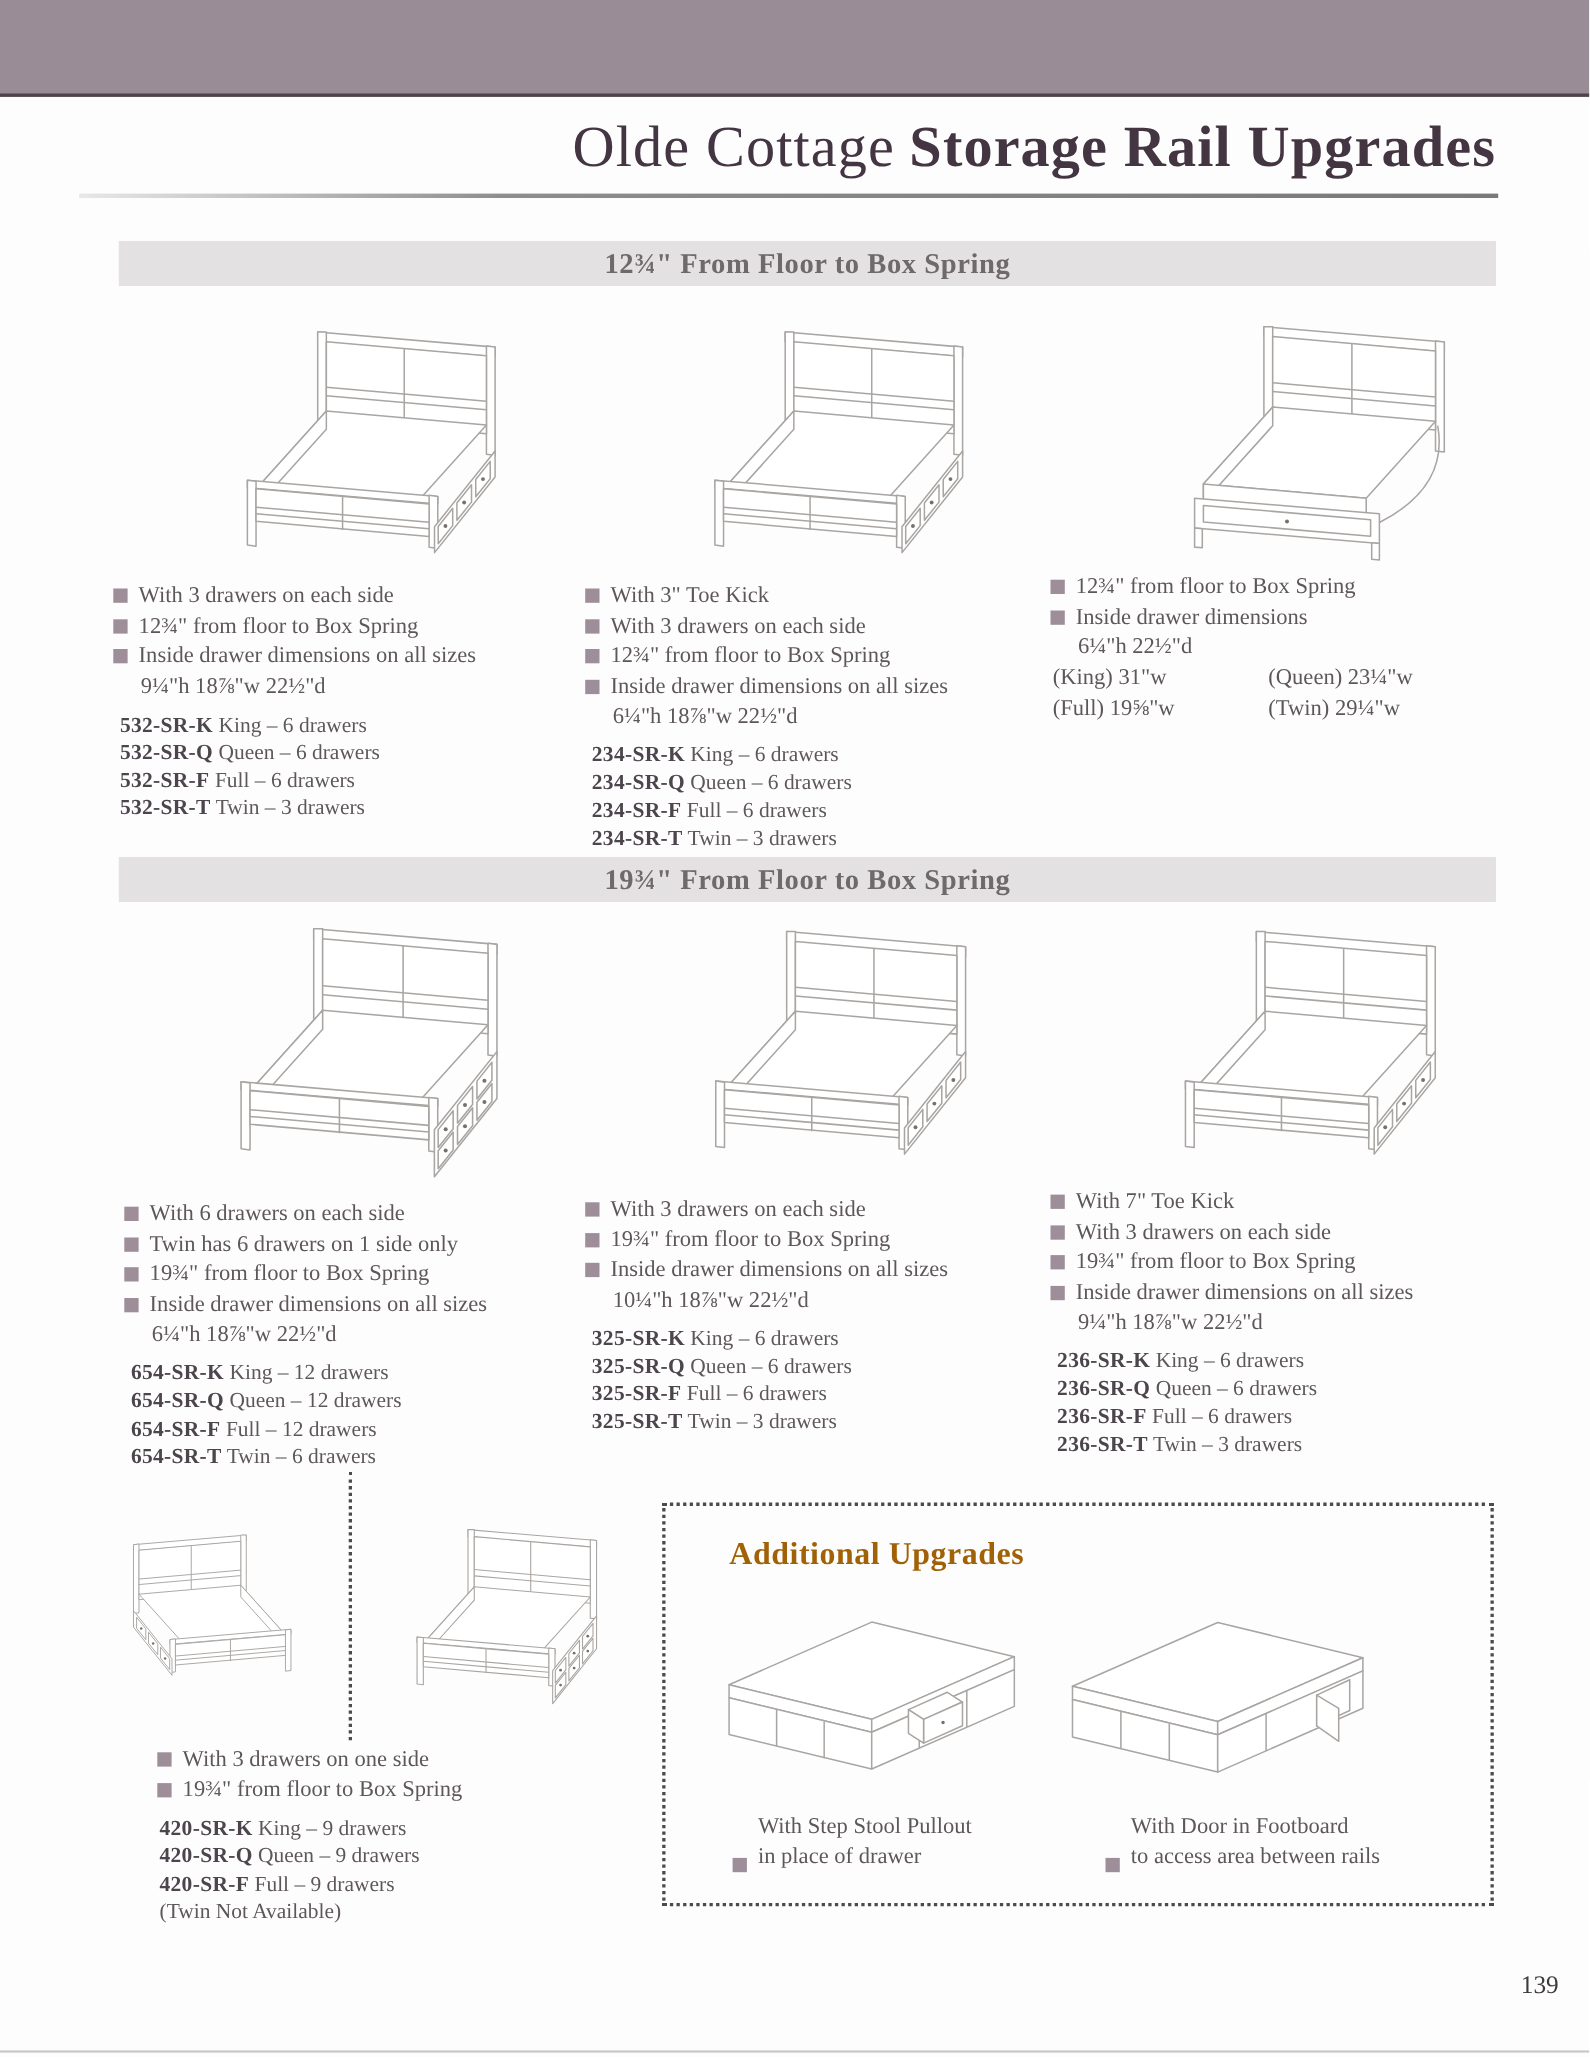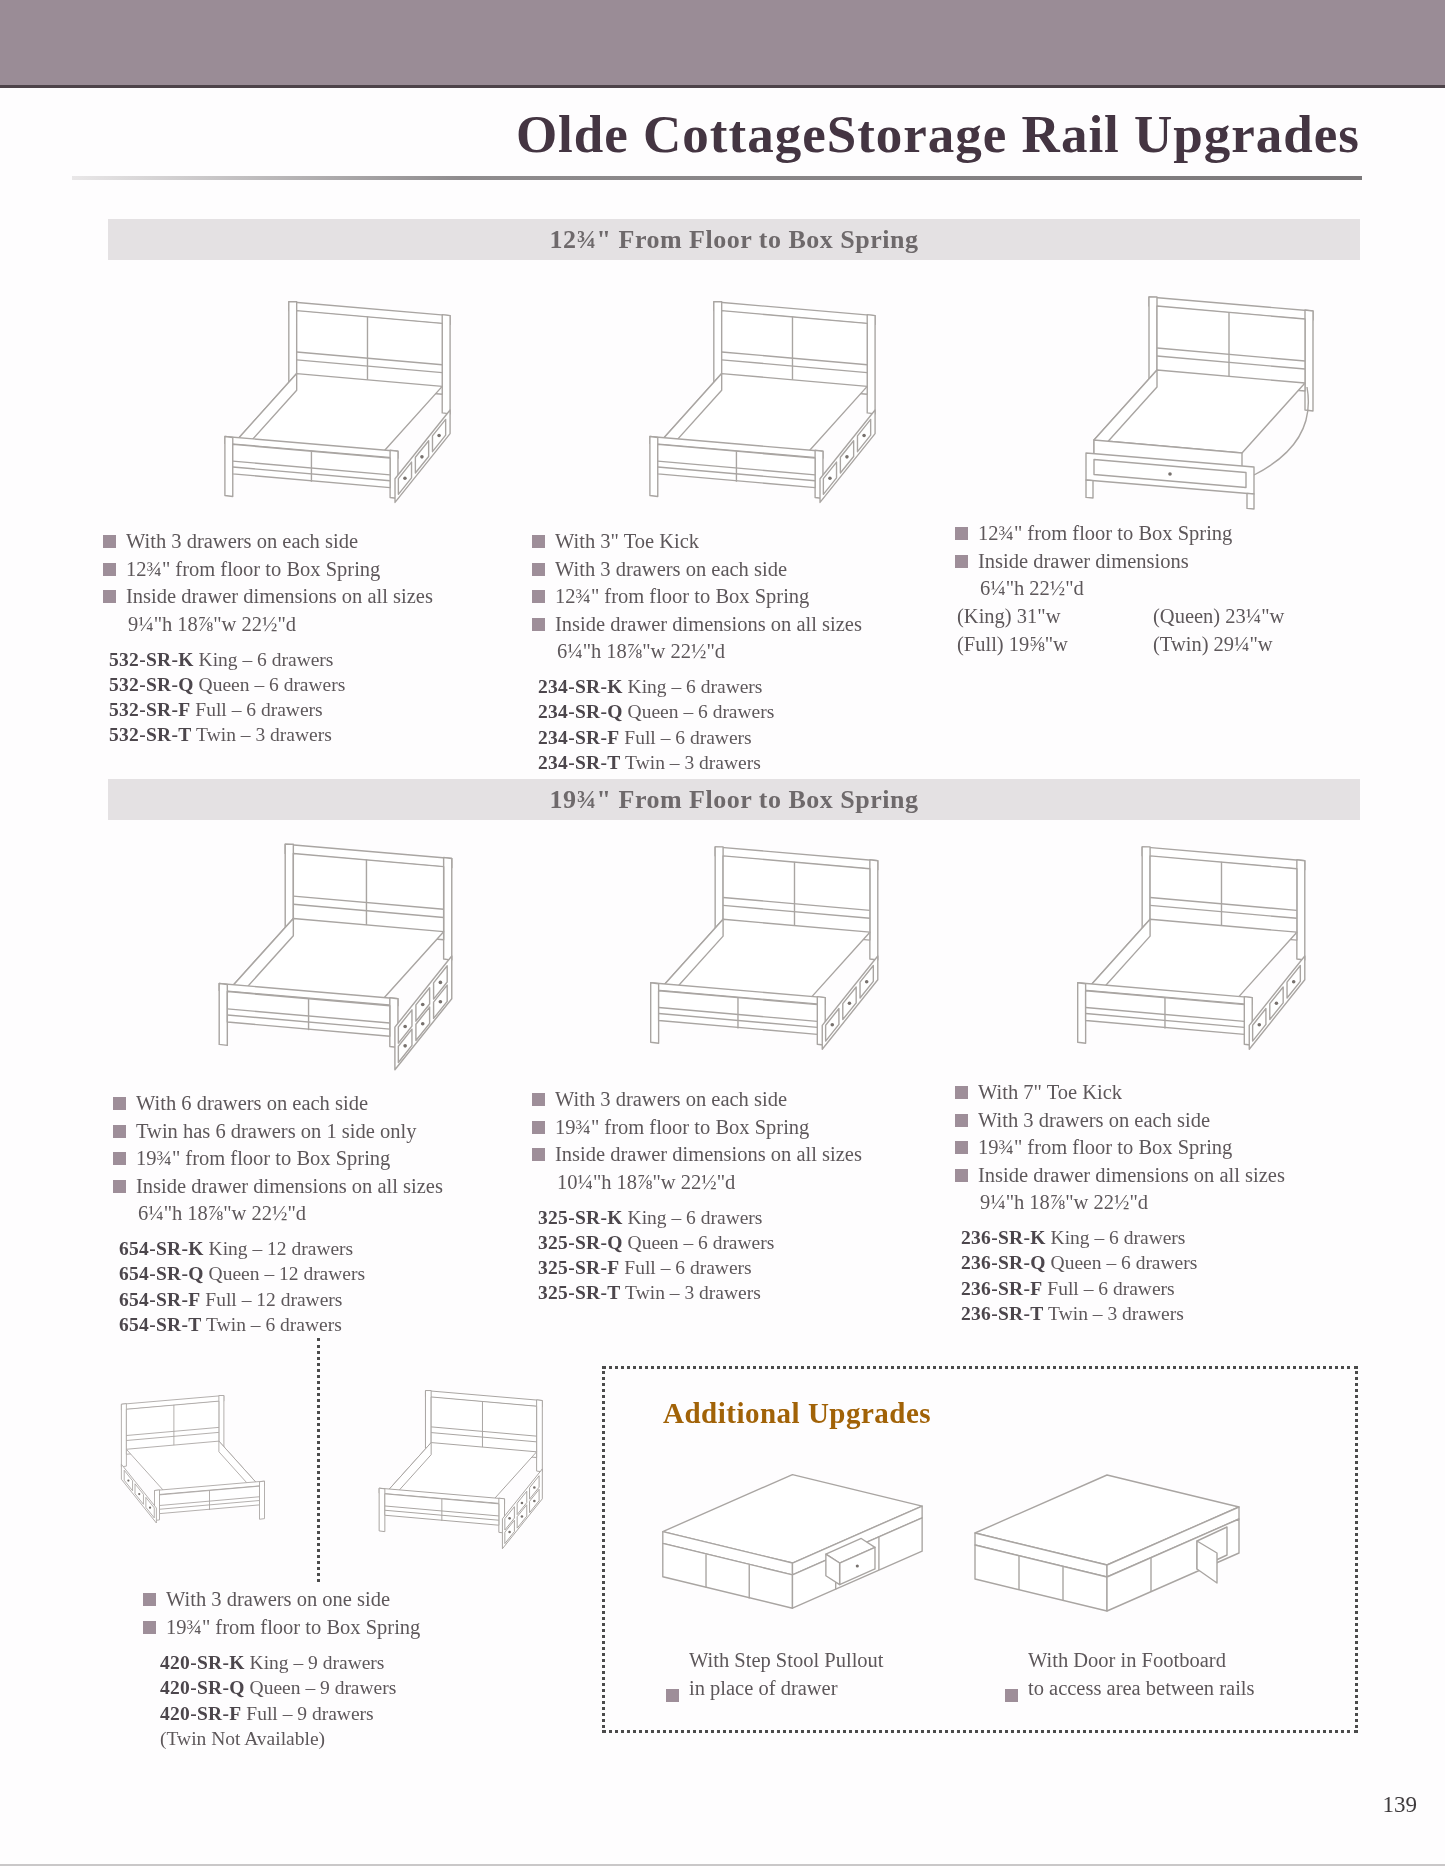--- a/index.html
+++ b/index.html
@@ -1,21 +1,21 @@
 <!DOCTYPE html>
 <html><head>
 <meta charset="utf-8">
 <style>
   *{margin:0;padding:0;box-sizing:border-box}
   html,body{background:#ffffff}
   body{width:1445px;height:1870px;position:relative;font-family:"Liberation Serif","DejaVu Serif",serif;color:#5d575a}
   .page{position:absolute;left:0;top:0;width:1445px;height:1870px;background:#fefdfe;overflow:hidden}
   .topbar{position:absolute;left:0;top:0;width:1445px;height:88px;background:#9a8c96;border-bottom:3px solid #4d4349}
   .title{position:absolute;top:104px;right:85px;font-size:53px;color:#443542;letter-spacing:1px;white-space:nowrap}
-  .title .light{font-weight:700;}
+  .title .light{font-weight:400;margin-right:13px}
   .title .bold{font-weight:700}
   .rule{position:absolute;left:72px;top:176px;width:1290px;height:4px;background:linear-gradient(to right,#e9e7e8,#8f8c8e 30%,#7b787a)}
   .band{position:absolute;left:108px;width:1252px;height:41px;background:#e4e1e3;color:#6e696b;font-weight:700;font-size:26px;text-align:center;line-height:41px;letter-spacing:.5px}
   .col{position:absolute;width:430px}
   .bullet{display:flex;align-items:flex-start;font-size:20.5px;line-height:27.5px;color:#5d575a}
   .sq{flex:none;width:13px;height:13px;background:#9e8e99;margin:7px 10px 0 0}
   .indent{margin-left:23px}
   .dims{font-size:20.5px;line-height:27px;margin-left:25px;color:#5d575a}
   .widthrow{display:flex;font-size:20.5px;line-height:28px;margin-left:2px}
   .widthrow .w1{width:196px}
@@ -328,21 +328,21 @@
 
   <div class="col" style="left:143px;top:1586px">
     <div class="bullet">
         <span class="sq"></span>
         <span>With 3 drawers on one side</span>
       </div>
     <div class="bullet">
         <span class="sq"></span>
         <span>19¾" from floor to Box Spring</span>
       </div>
-    <div class="models" style="margin-left:17px">
+    <div class="models" style="margin-left:2px">
       <div class="model"><b>420-SR-K</b> <span>King – 9 drawers</span></div>
       <div class="model"><b>420-SR-Q</b> <span>Queen – 9 drawers</span></div>
       <div class="model"><b>420-SR-F</b> <span>Full – 9 drawers</span></div>
       <div class="note">(Twin Not Available)</div>
     </div>
   </div>
 
   <div class="addbox">
     <div class="addtitle">Additional Upgrades</div>
 

